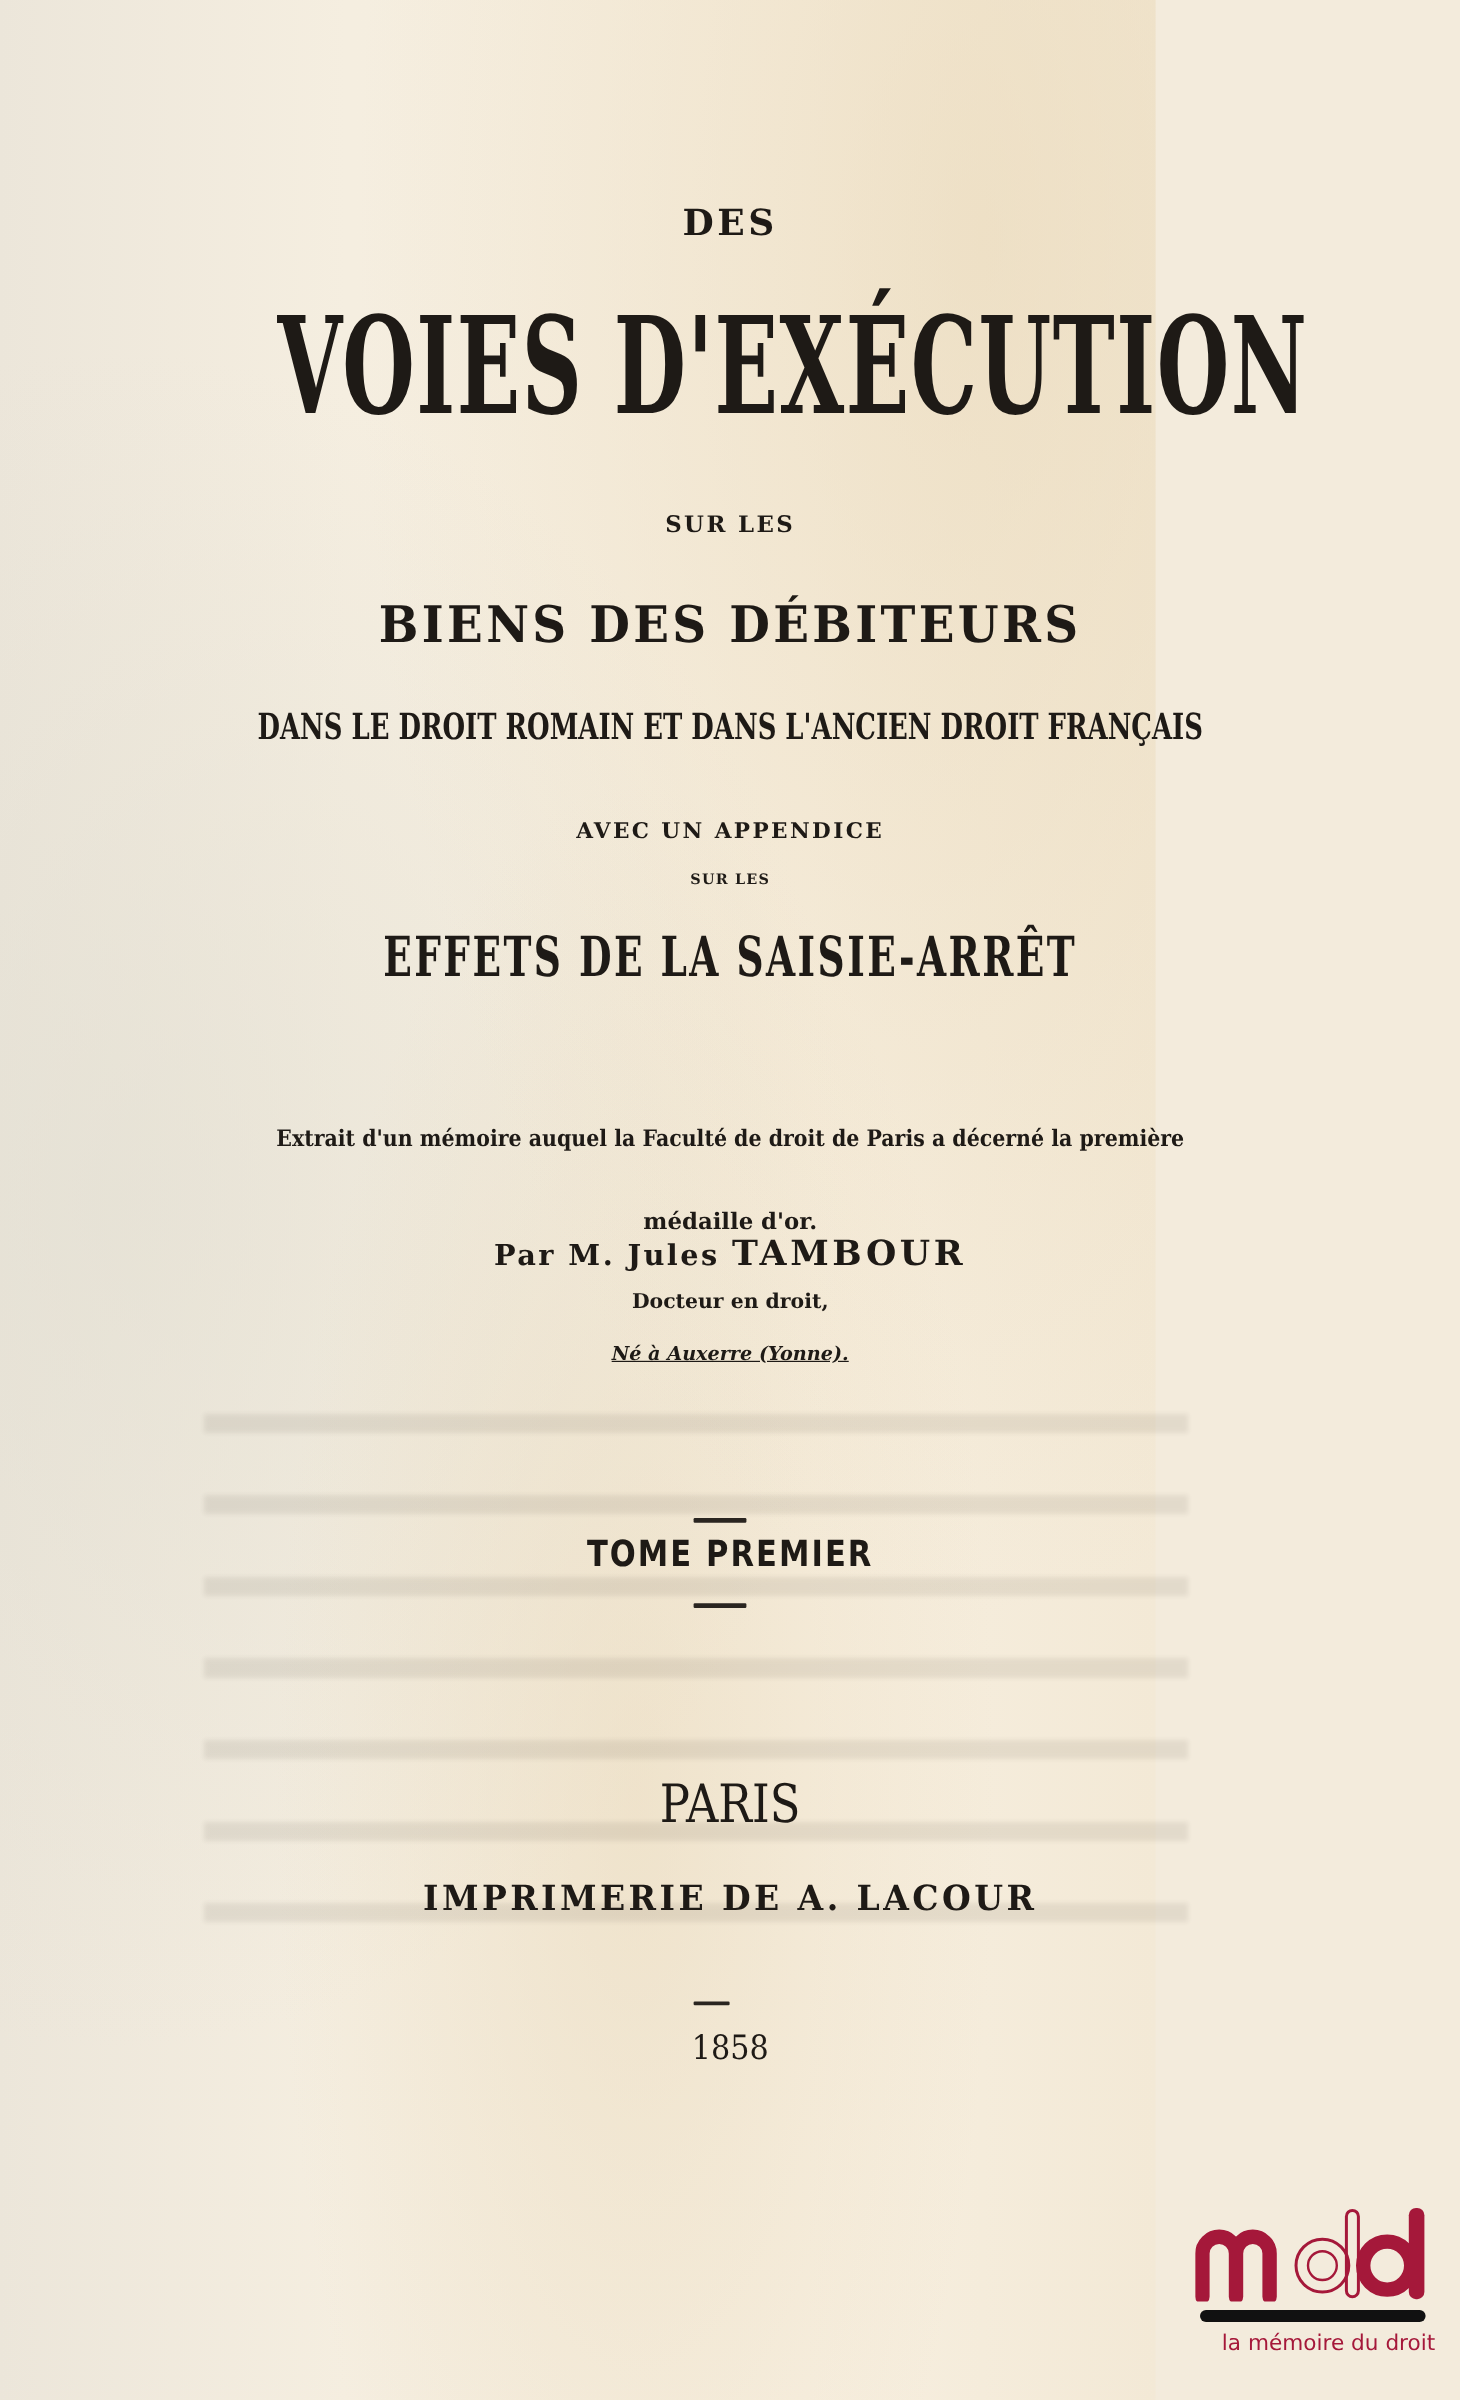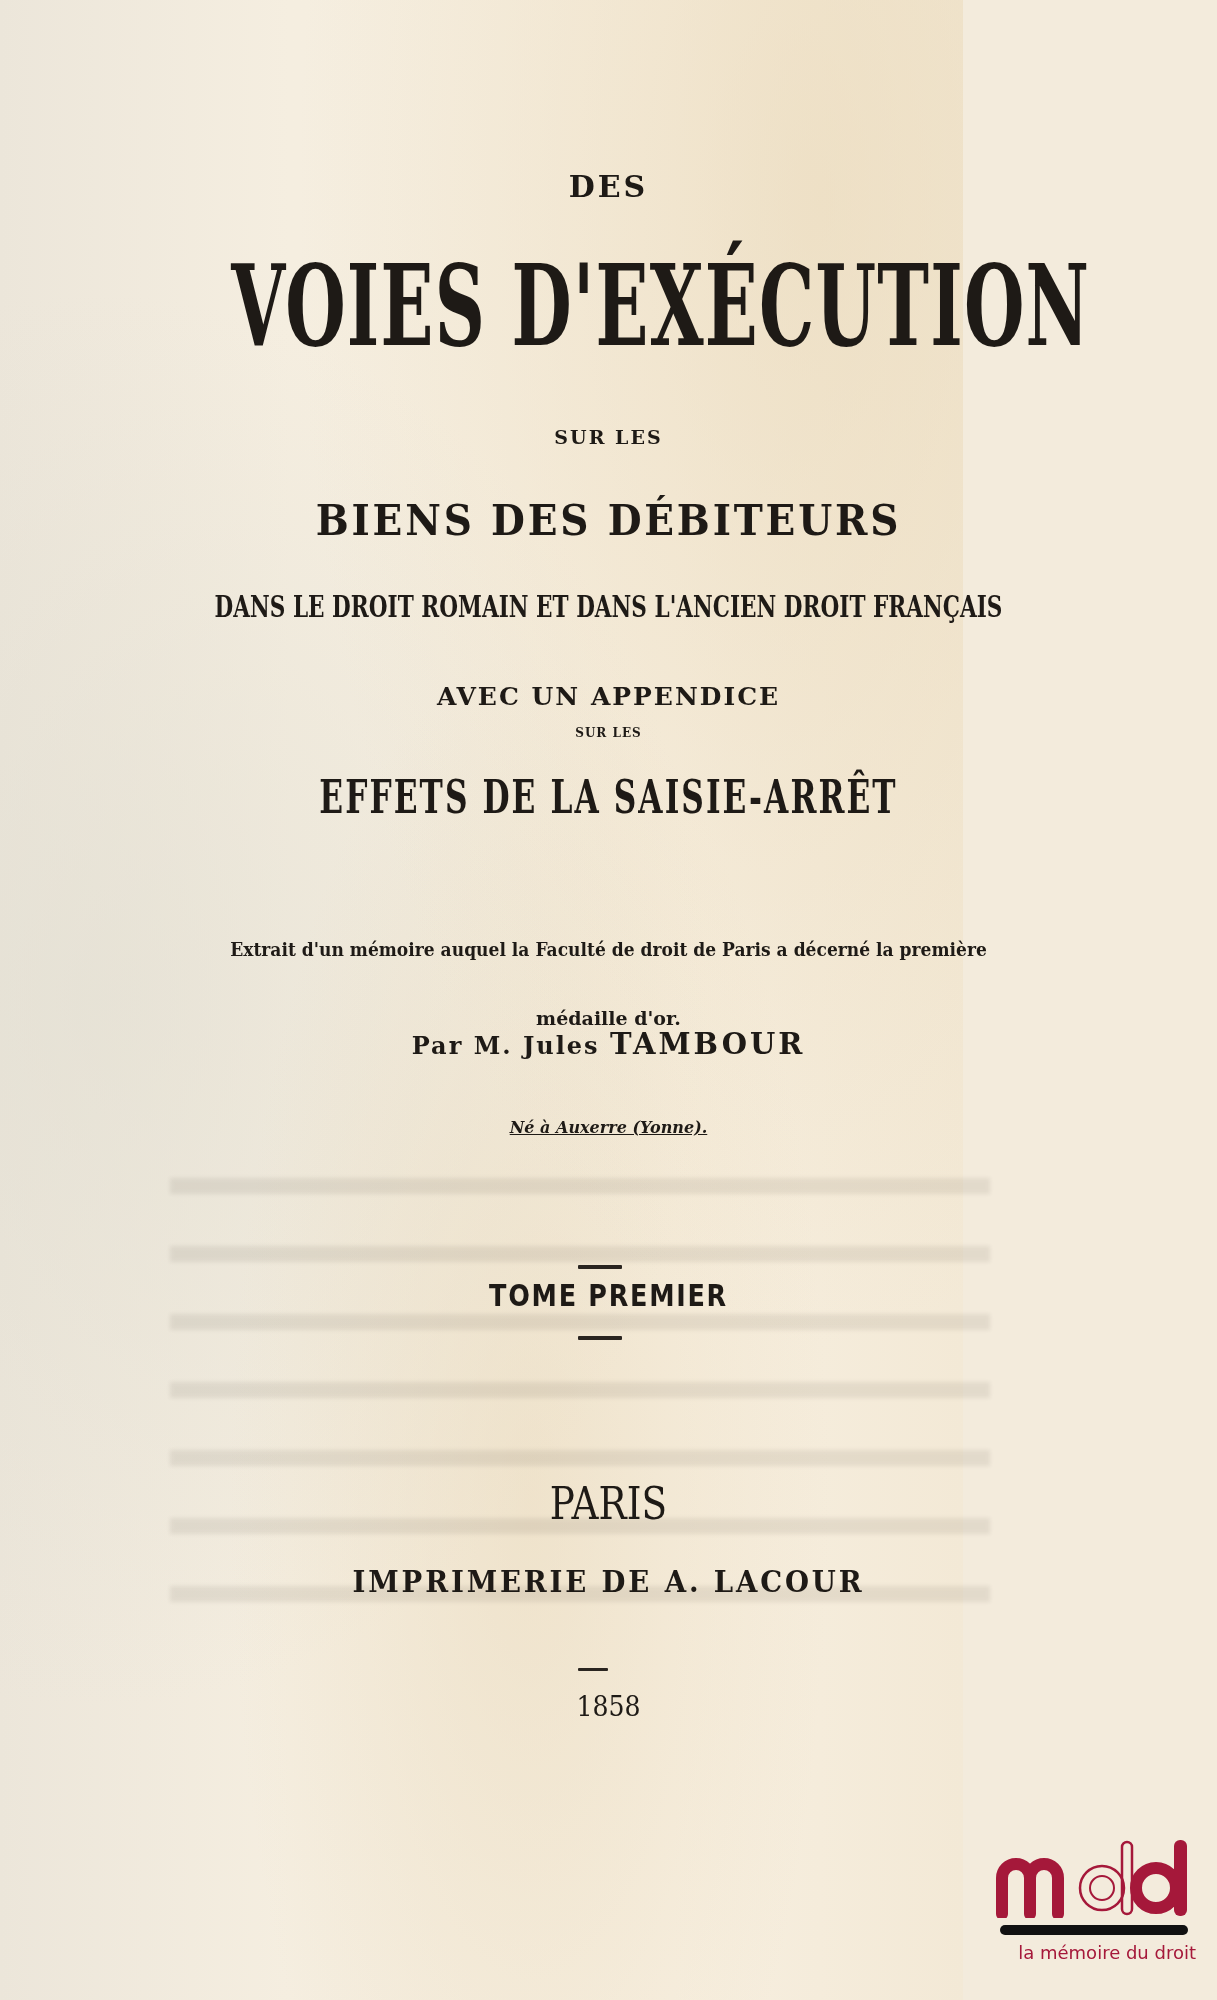--- a/index.html
+++ b/index.html
@@ -40,21 +40,21 @@
     }
     .sur-les-1 { top: 428px; font-size: 19px; font-weight: bold; letter-spacing: 2px; }
     .biens {
       top: 500px; font-size: 42px; font-weight: bold; letter-spacing: 3px;
       transform: scaleX(0.93); transform-origin: 50% 0;
     }
     .dans-romain {
       top: 592px; font-size: 30px; font-weight: bold;
       transform: scaleX(0.72); transform-origin: 50% 0;
     }
-    .avec { top: 684px; font-size: 25px; font-weight: bold; letter-spacing: 2px; }
+    .avec { top: 684px; font-size: 18px; font-weight: bold; letter-spacing: 2px; }
     .sur-les-2 { top: 727px; font-size: 12px; font-weight: bold; letter-spacing: 1px; }
     .effets {
       top: 774px; font-size: 46px; font-weight: bold; letter-spacing: 3px;
       transform: scaleX(0.68); transform-origin: 50% 0;
     }
     .dans-actuel { top: 845px; font-size: 25px; font-weight: bold; letter-spacing: 2px; }
     .extrait {
       top: 940px; font-size: 19px; font-weight: bold;
       transform: scaleX(0.9); transform-origin: 50% 0;
     }
@@ -109,20 +109,21 @@
   <div class="line dans-romain">DANS LE DROIT ROMAIN ET DANS L'ANCIEN DROIT FRANÇAIS</div>
   <div class="line avec">AVEC UN APPENDICE</div>
   <div class="line sur-les-2">SUR LES</div>
   <div class="line effets">EFFETS DE LA SAISIE-ARRÊT</div>
   <div class="line extrait">Extrait d'un mémoire auquel la Faculté de droit de Paris a décerné la première</div>
   <div class="line medaille">médaille d'or.</div>
   <div class="line author">
     <span>Par M. Jules</span>
     <span class="surname">TAMBOUR</span>
   </div>
+  <div class="line docteur">Docteur en droit,</div>
   <div class="line ne">Né à Auxerre (Yonne).</div>
 
   <div class="rule rule-1"></div>
   <div class="line tome">TOME PREMIER</div>
   <div class="rule rule-2"></div>
 
   <div class="line paris">PARIS</div>
   <div class="line imprimerie">IMPRIMERIE DE A. LACOUR</div>
   <div class="rule rule-3"></div>
   <div class="line year">1858</div>

